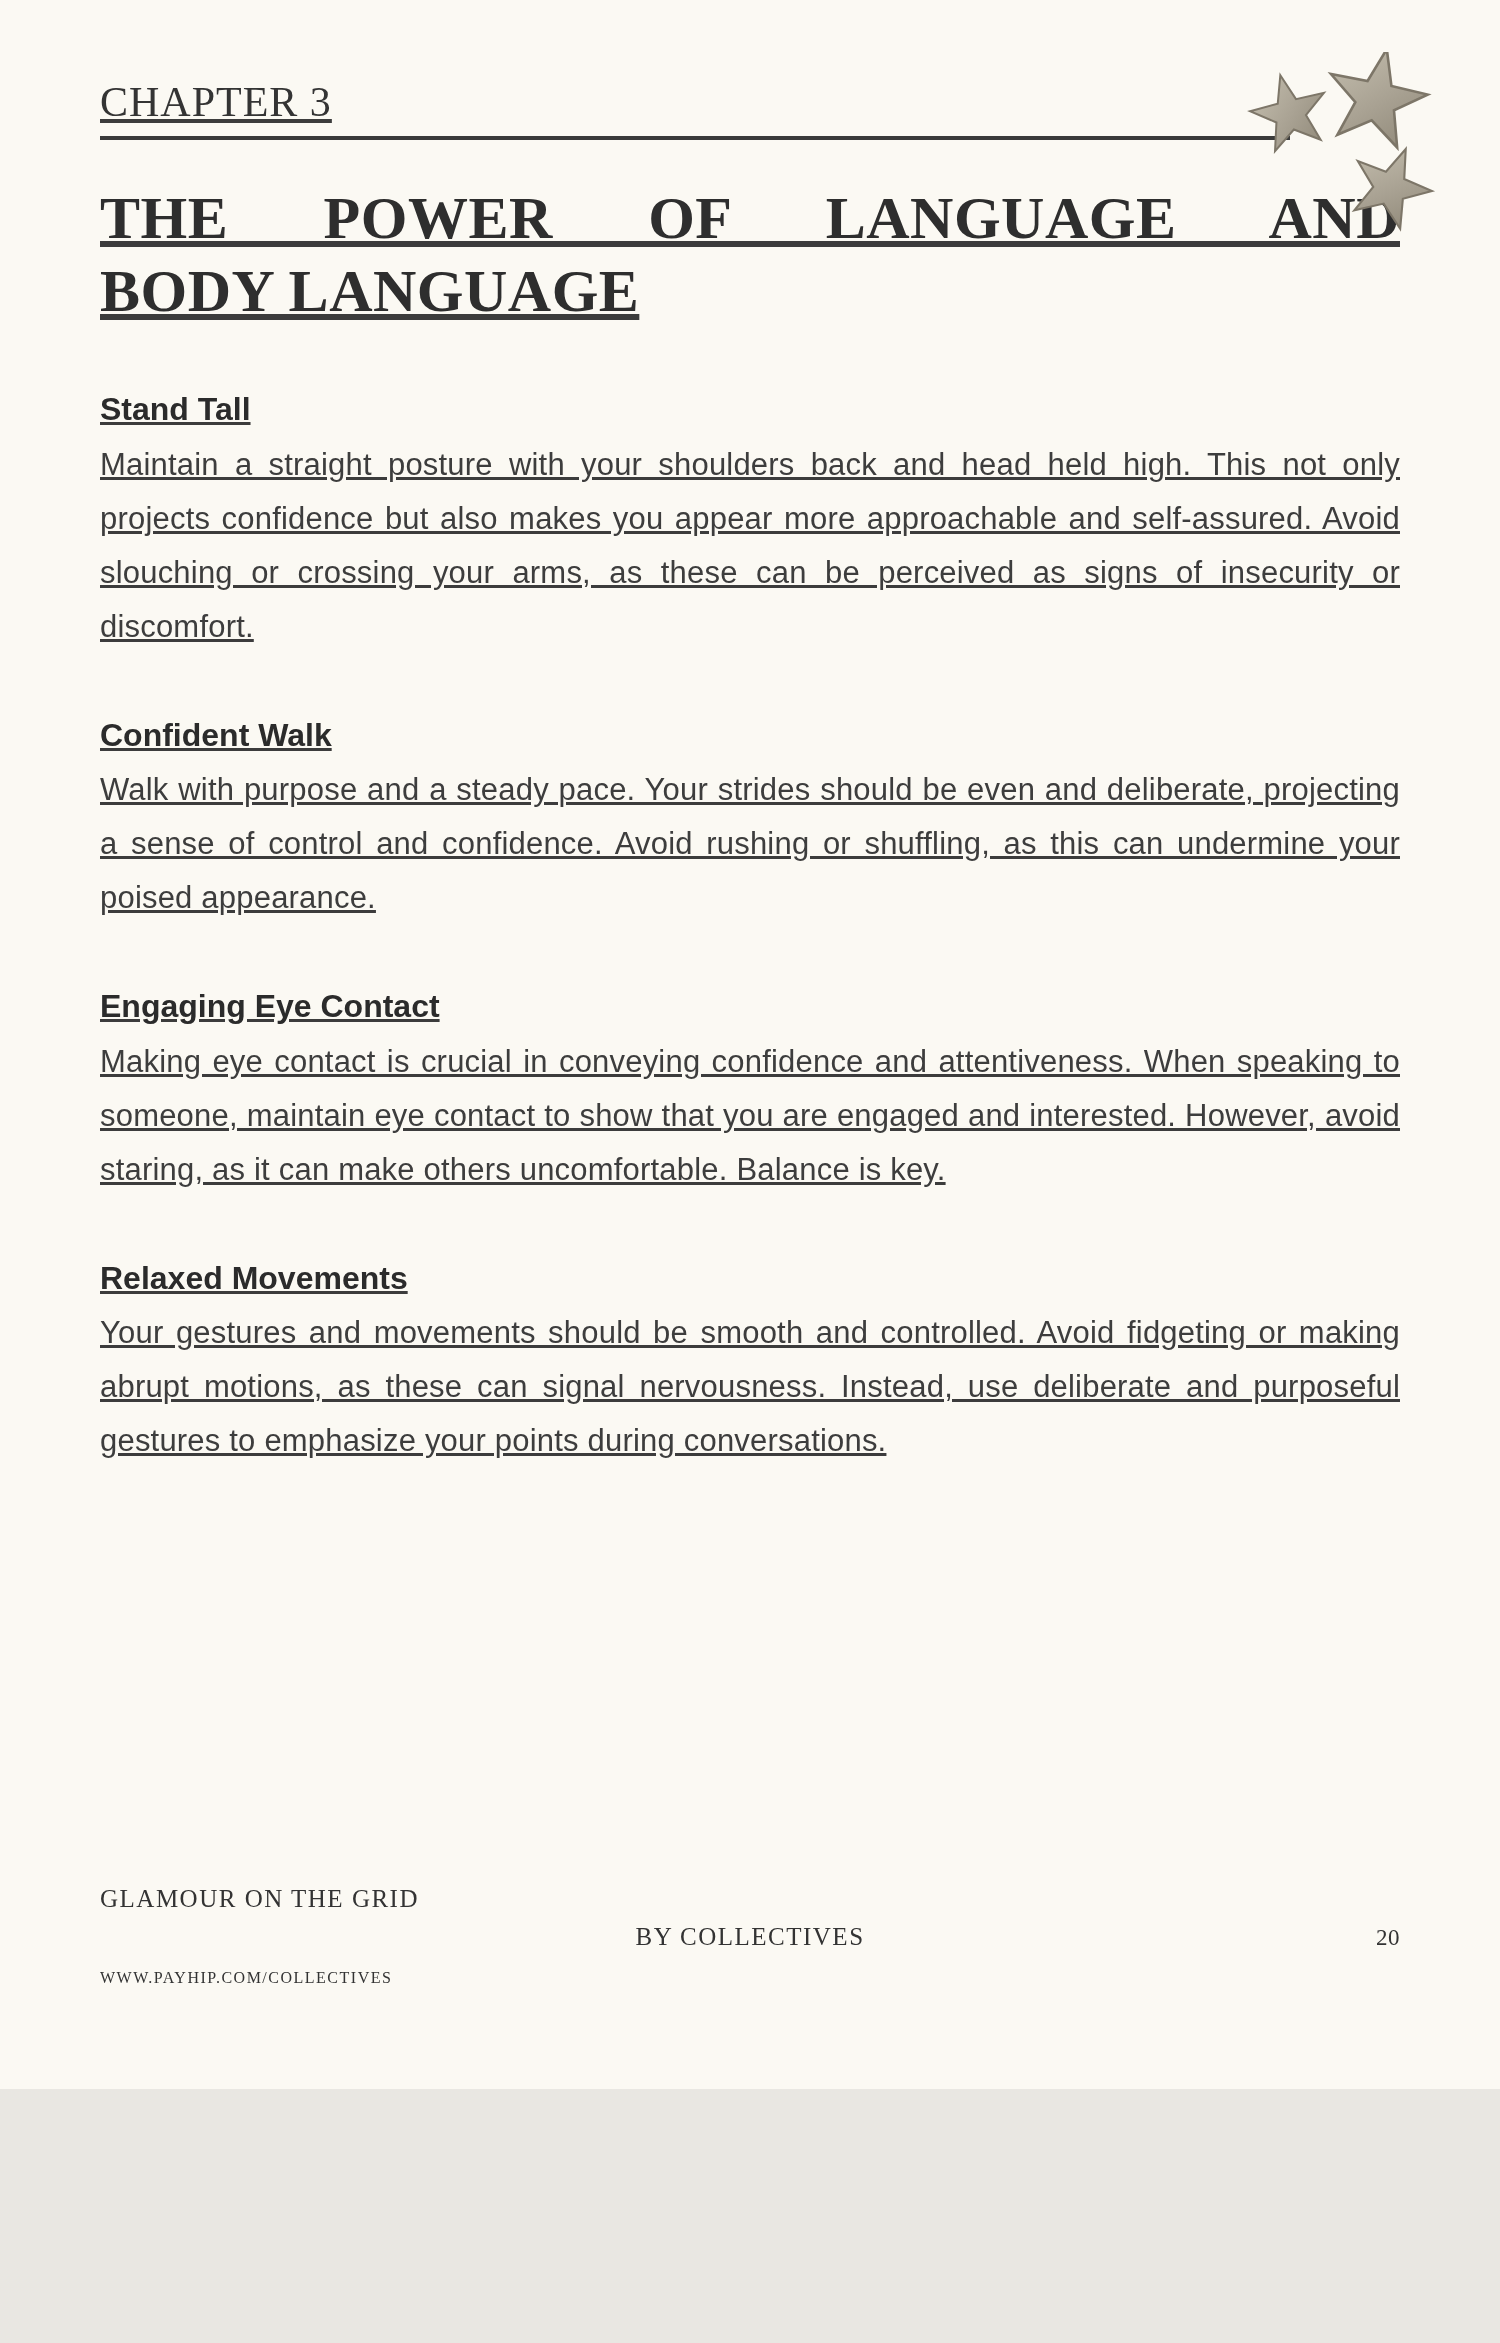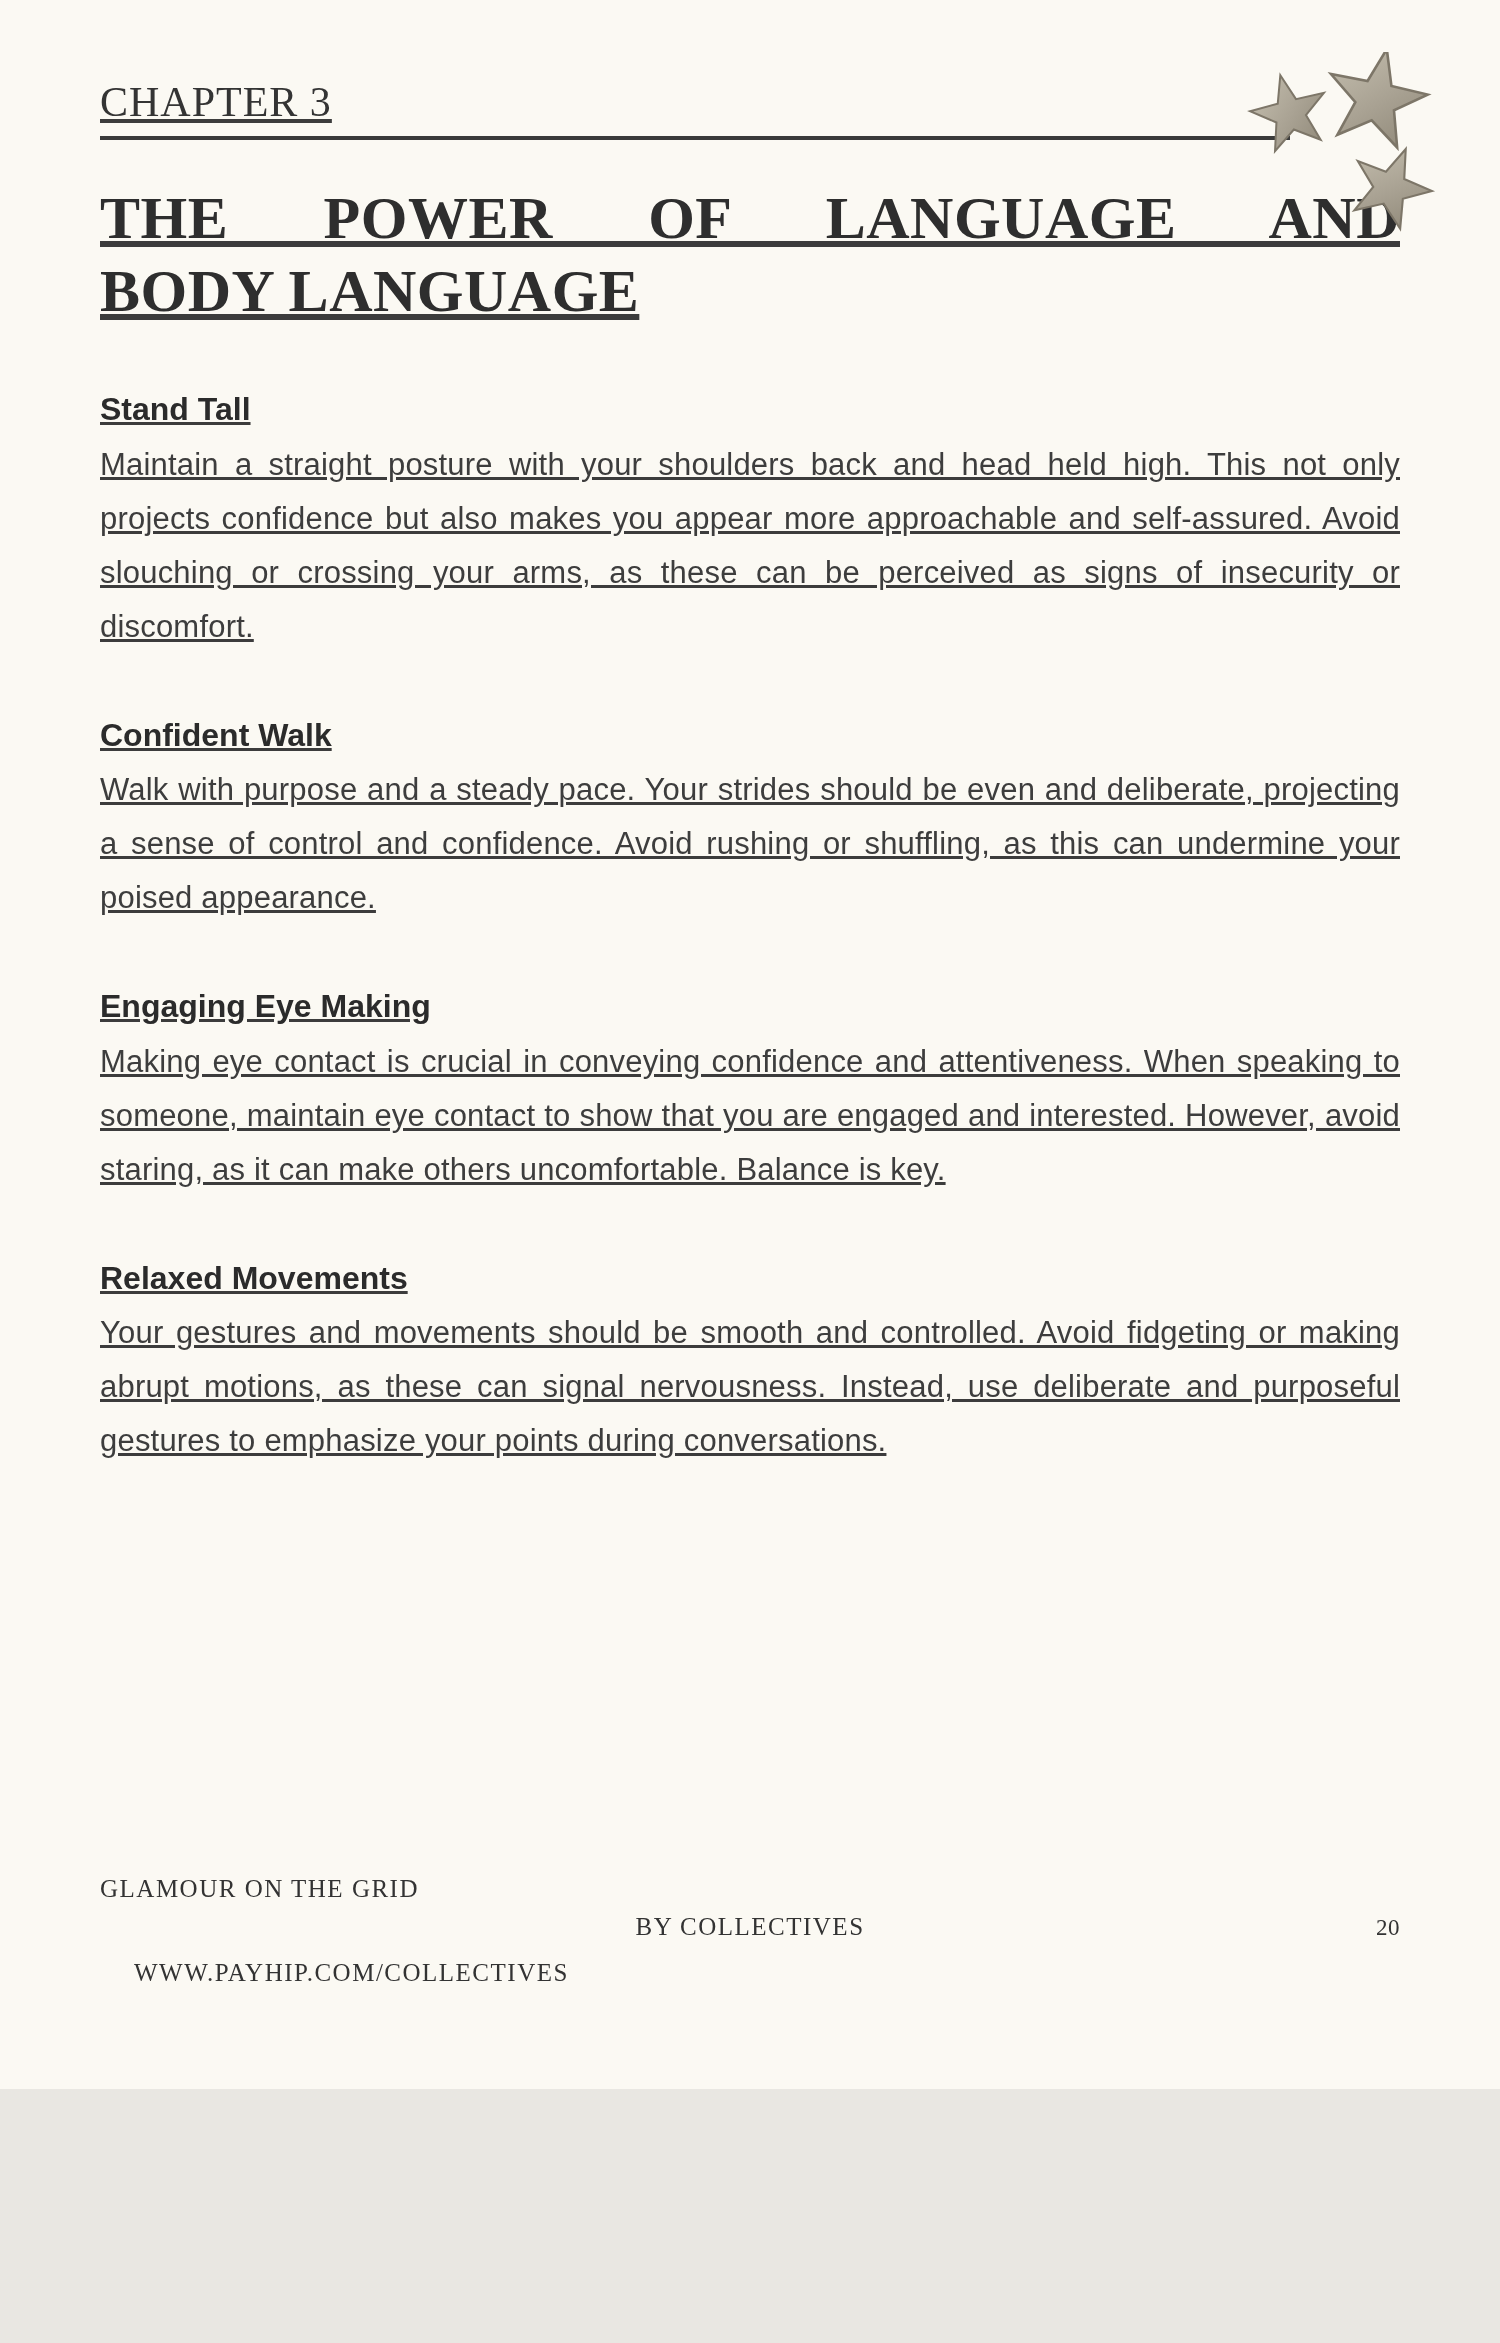--- a/index.html
+++ b/index.html
@@ -95,23 +95,22 @@
   }
   .footer-page-number {
     position: absolute;
     right: 0;
     top: 2px;
     font-size: 23px;
     letter-spacing: 0.5px;
   }
   .footer-line-3 {
     margin-top: 18px;
-    font-size: 25px;
+    font-size: 16px;
     letter-spacing: 1.5px;
-    margin-left: 34px;
   }
 </style>
 </head>
 <body>
 
 <div class="page">
   <div class="content">
 
     <div class="chapter-row">
       <div class="chapter-label">CHAPTER 3</div>
@@ -141,21 +140,21 @@
       <div class="section-heading">Stand Tall</div>
       <p class="body-text">Maintain a straight posture with your shoulders back and head held high. This not only projects confidence but also makes you appear more approachable and self-assured. Avoid slouching or crossing your arms, as these can be perceived as signs of insecurity or discomfort.</p>
     </div>
 
     <div class="section">
       <div class="section-heading">Confident Walk</div>
       <p class="body-text">Walk with purpose and a steady pace. Your strides should be even and deliberate, projecting a sense of control and confidence. Avoid rushing or shuffling, as this can undermine your poised appearance.</p>
     </div>
 
     <div class="section">
-      <div class="section-heading">Engaging Eye Making</div>
+      <div class="section-heading">Engaging Eye Contact</div>
       <p class="body-text">Making eye contact is crucial in conveying confidence and attentiveness. When speaking to someone, maintain eye contact to show that you are engaged and interested. However, avoid staring, as it can make others uncomfortable. Balance is key.</p>
     </div>
 
     <div class="section">
       <div class="section-heading">Relaxed Movements</div>
       <p class="body-text">Your gestures and movements should be smooth and controlled. Avoid fidgeting or making abrupt motions, as these can signal nervousness. Instead, use deliberate and purposeful gestures to emphasize your points during conversations.</p>
     </div>
 
     <div class="footer">
       <div class="footer-line-1">GLAMOUR ON THE GRID</div>

